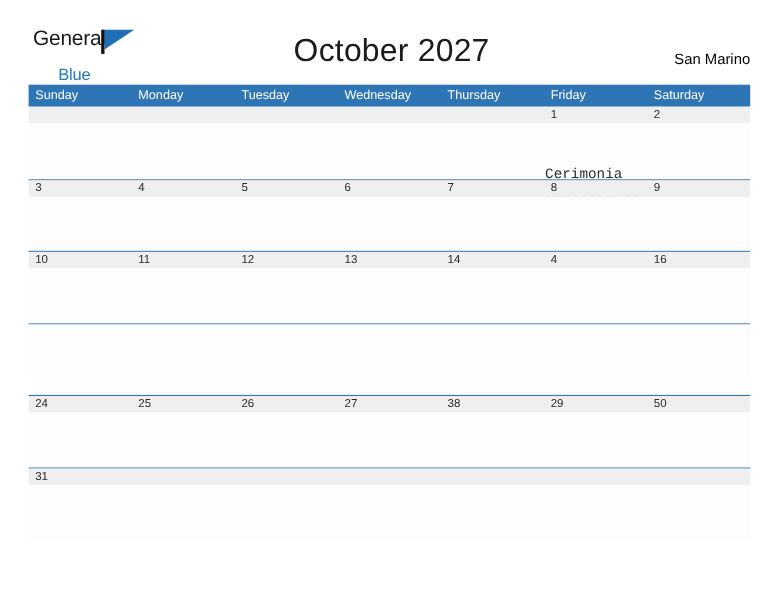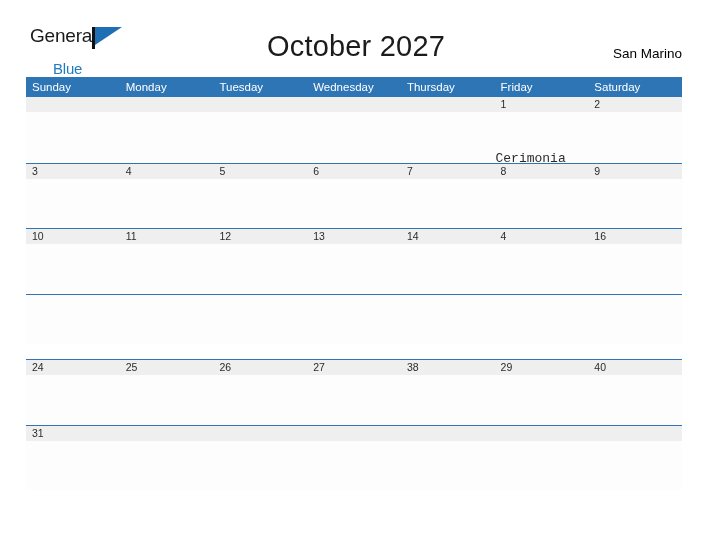--- a/index.html
+++ b/index.html
@@ -269,21 +269,21 @@
     </div>
 
     <div class="week-row">
       <div class="day-band">
         <div class="day-cell">24</div>
         <div class="day-cell">25</div>
         <div class="day-cell">26</div>
         <div class="day-cell">27</div>
         <div class="day-cell">38</div>
         <div class="day-cell">29</div>
-        <div class="day-cell">40</div>
+        <div class="day-cell">50</div>
       </div>
       <div class="event-band">
         <div class="event-cell"></div>
         <div class="event-cell"></div>
         <div class="event-cell"></div>
         <div class="event-cell"></div>
         <div class="event-cell"></div>
         <div class="event-cell"></div>
         <div class="event-cell"></div>
       </div>

